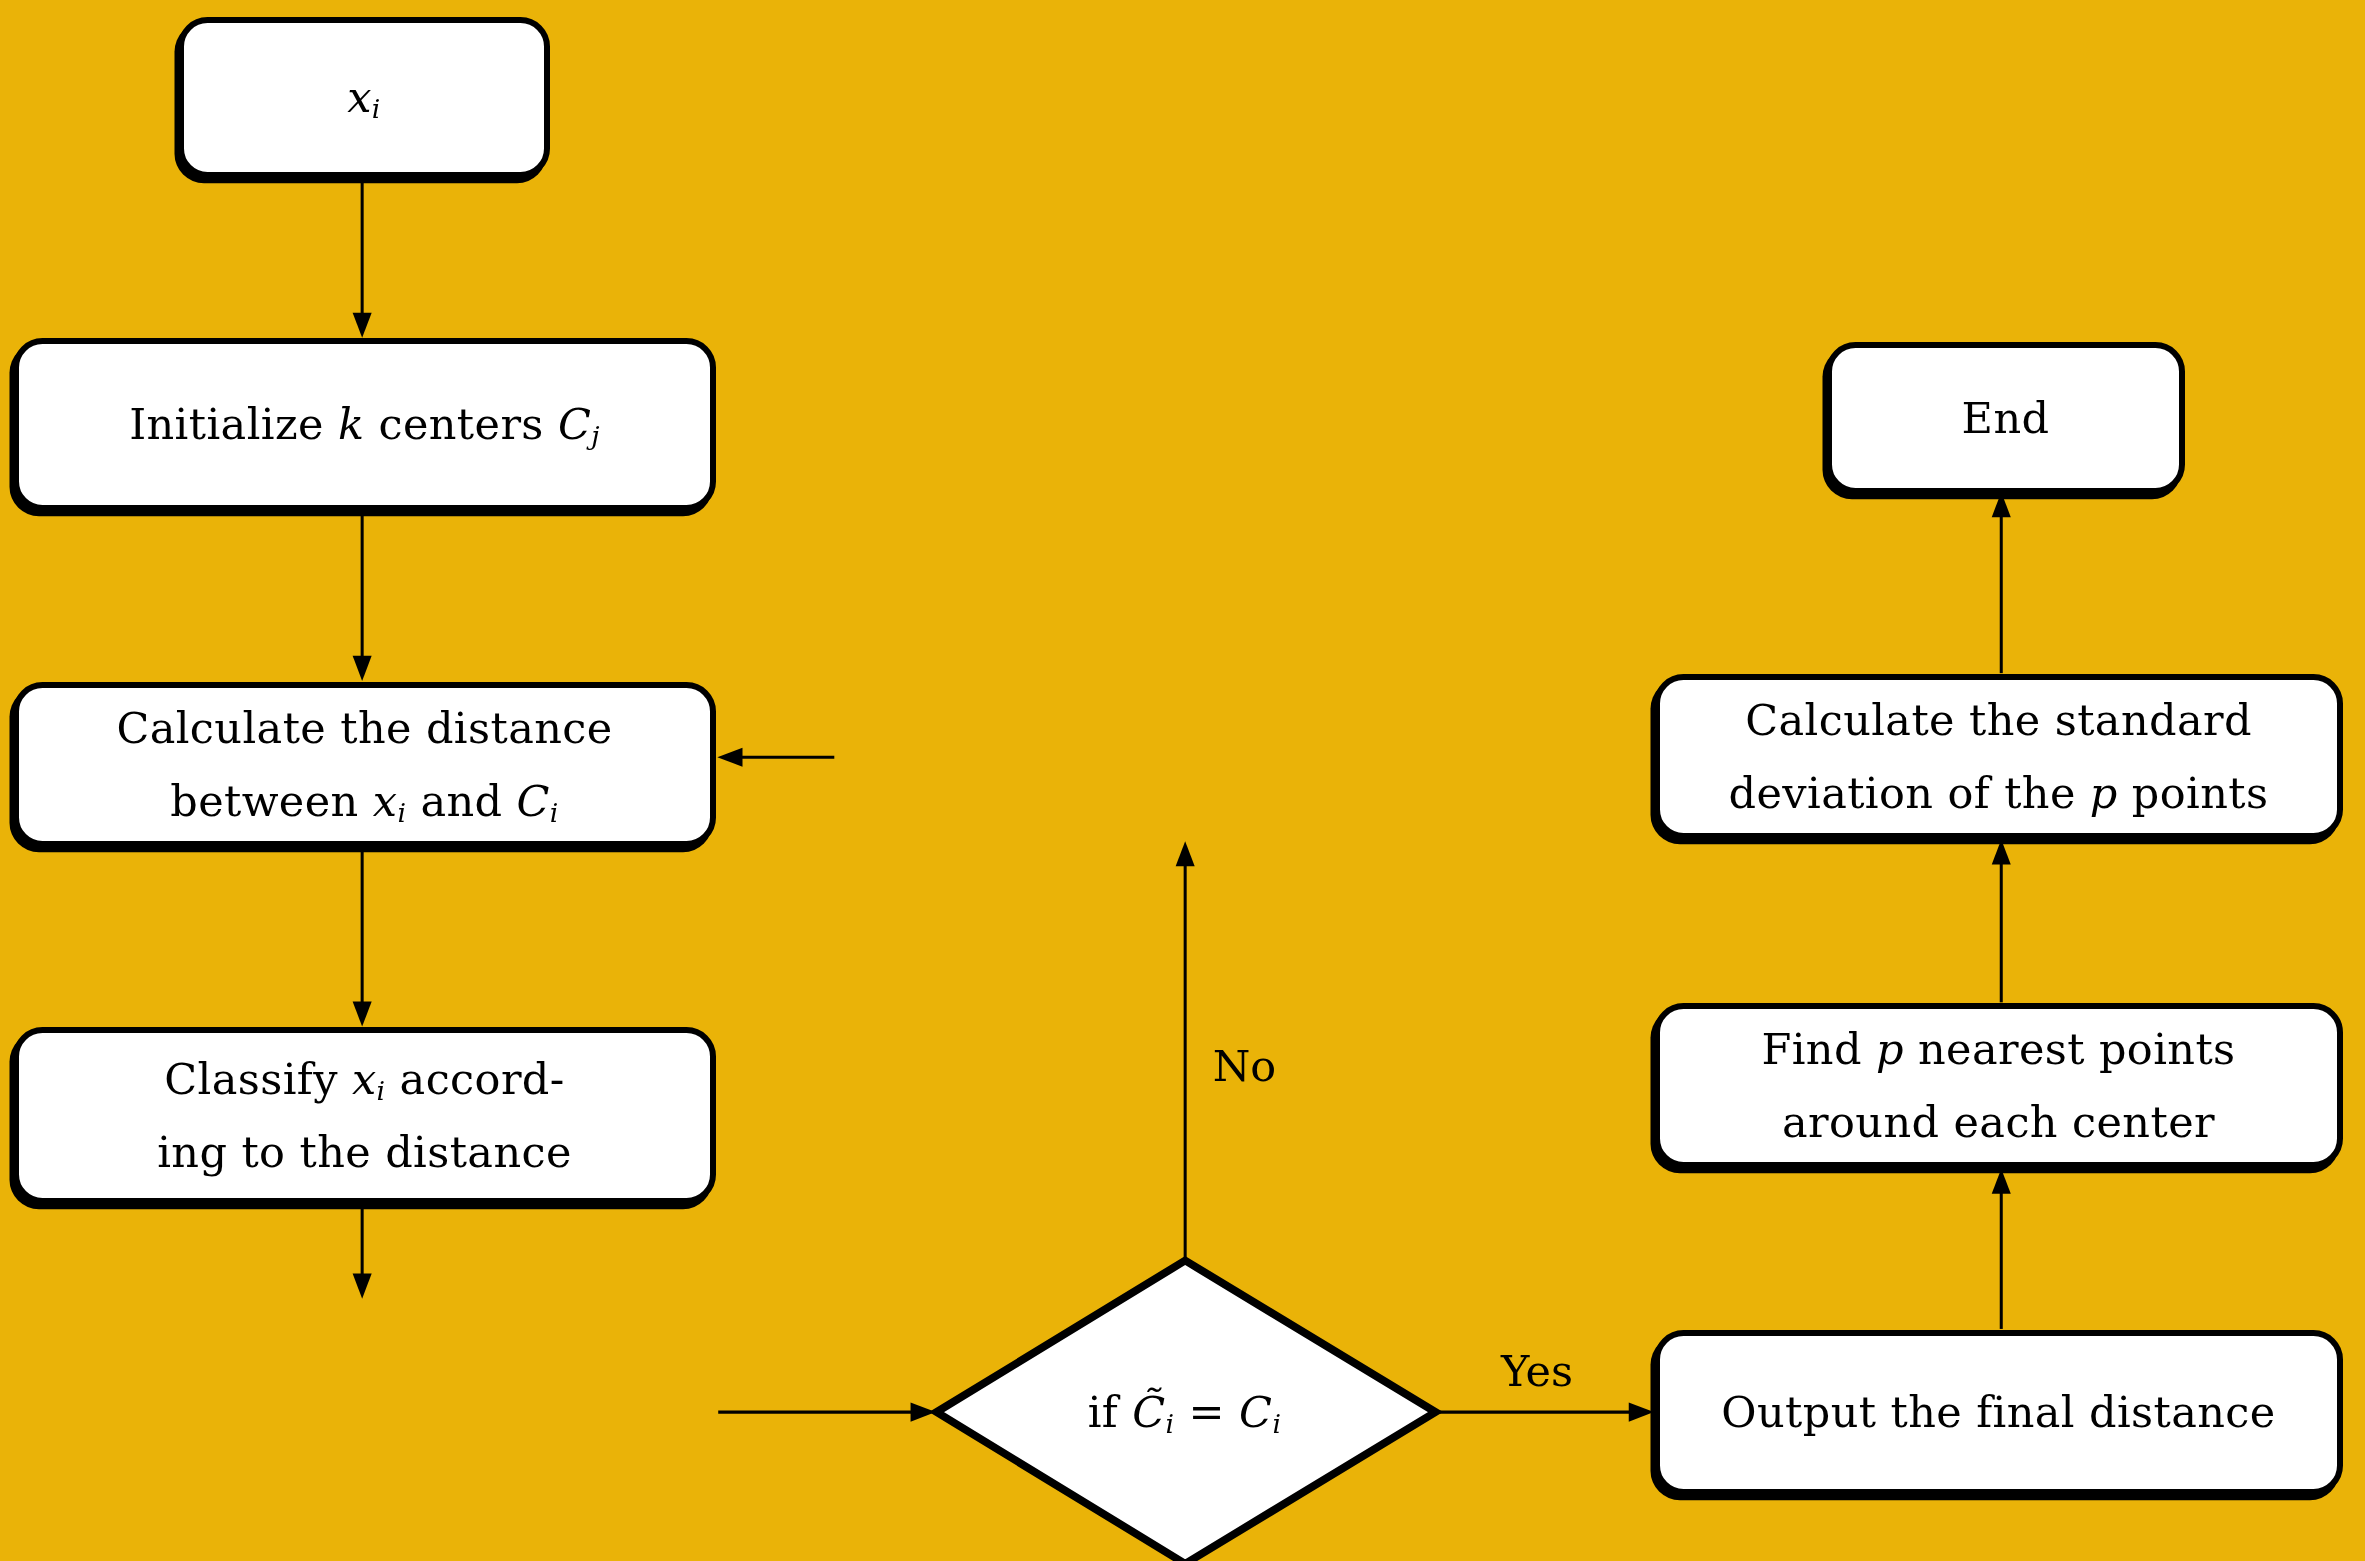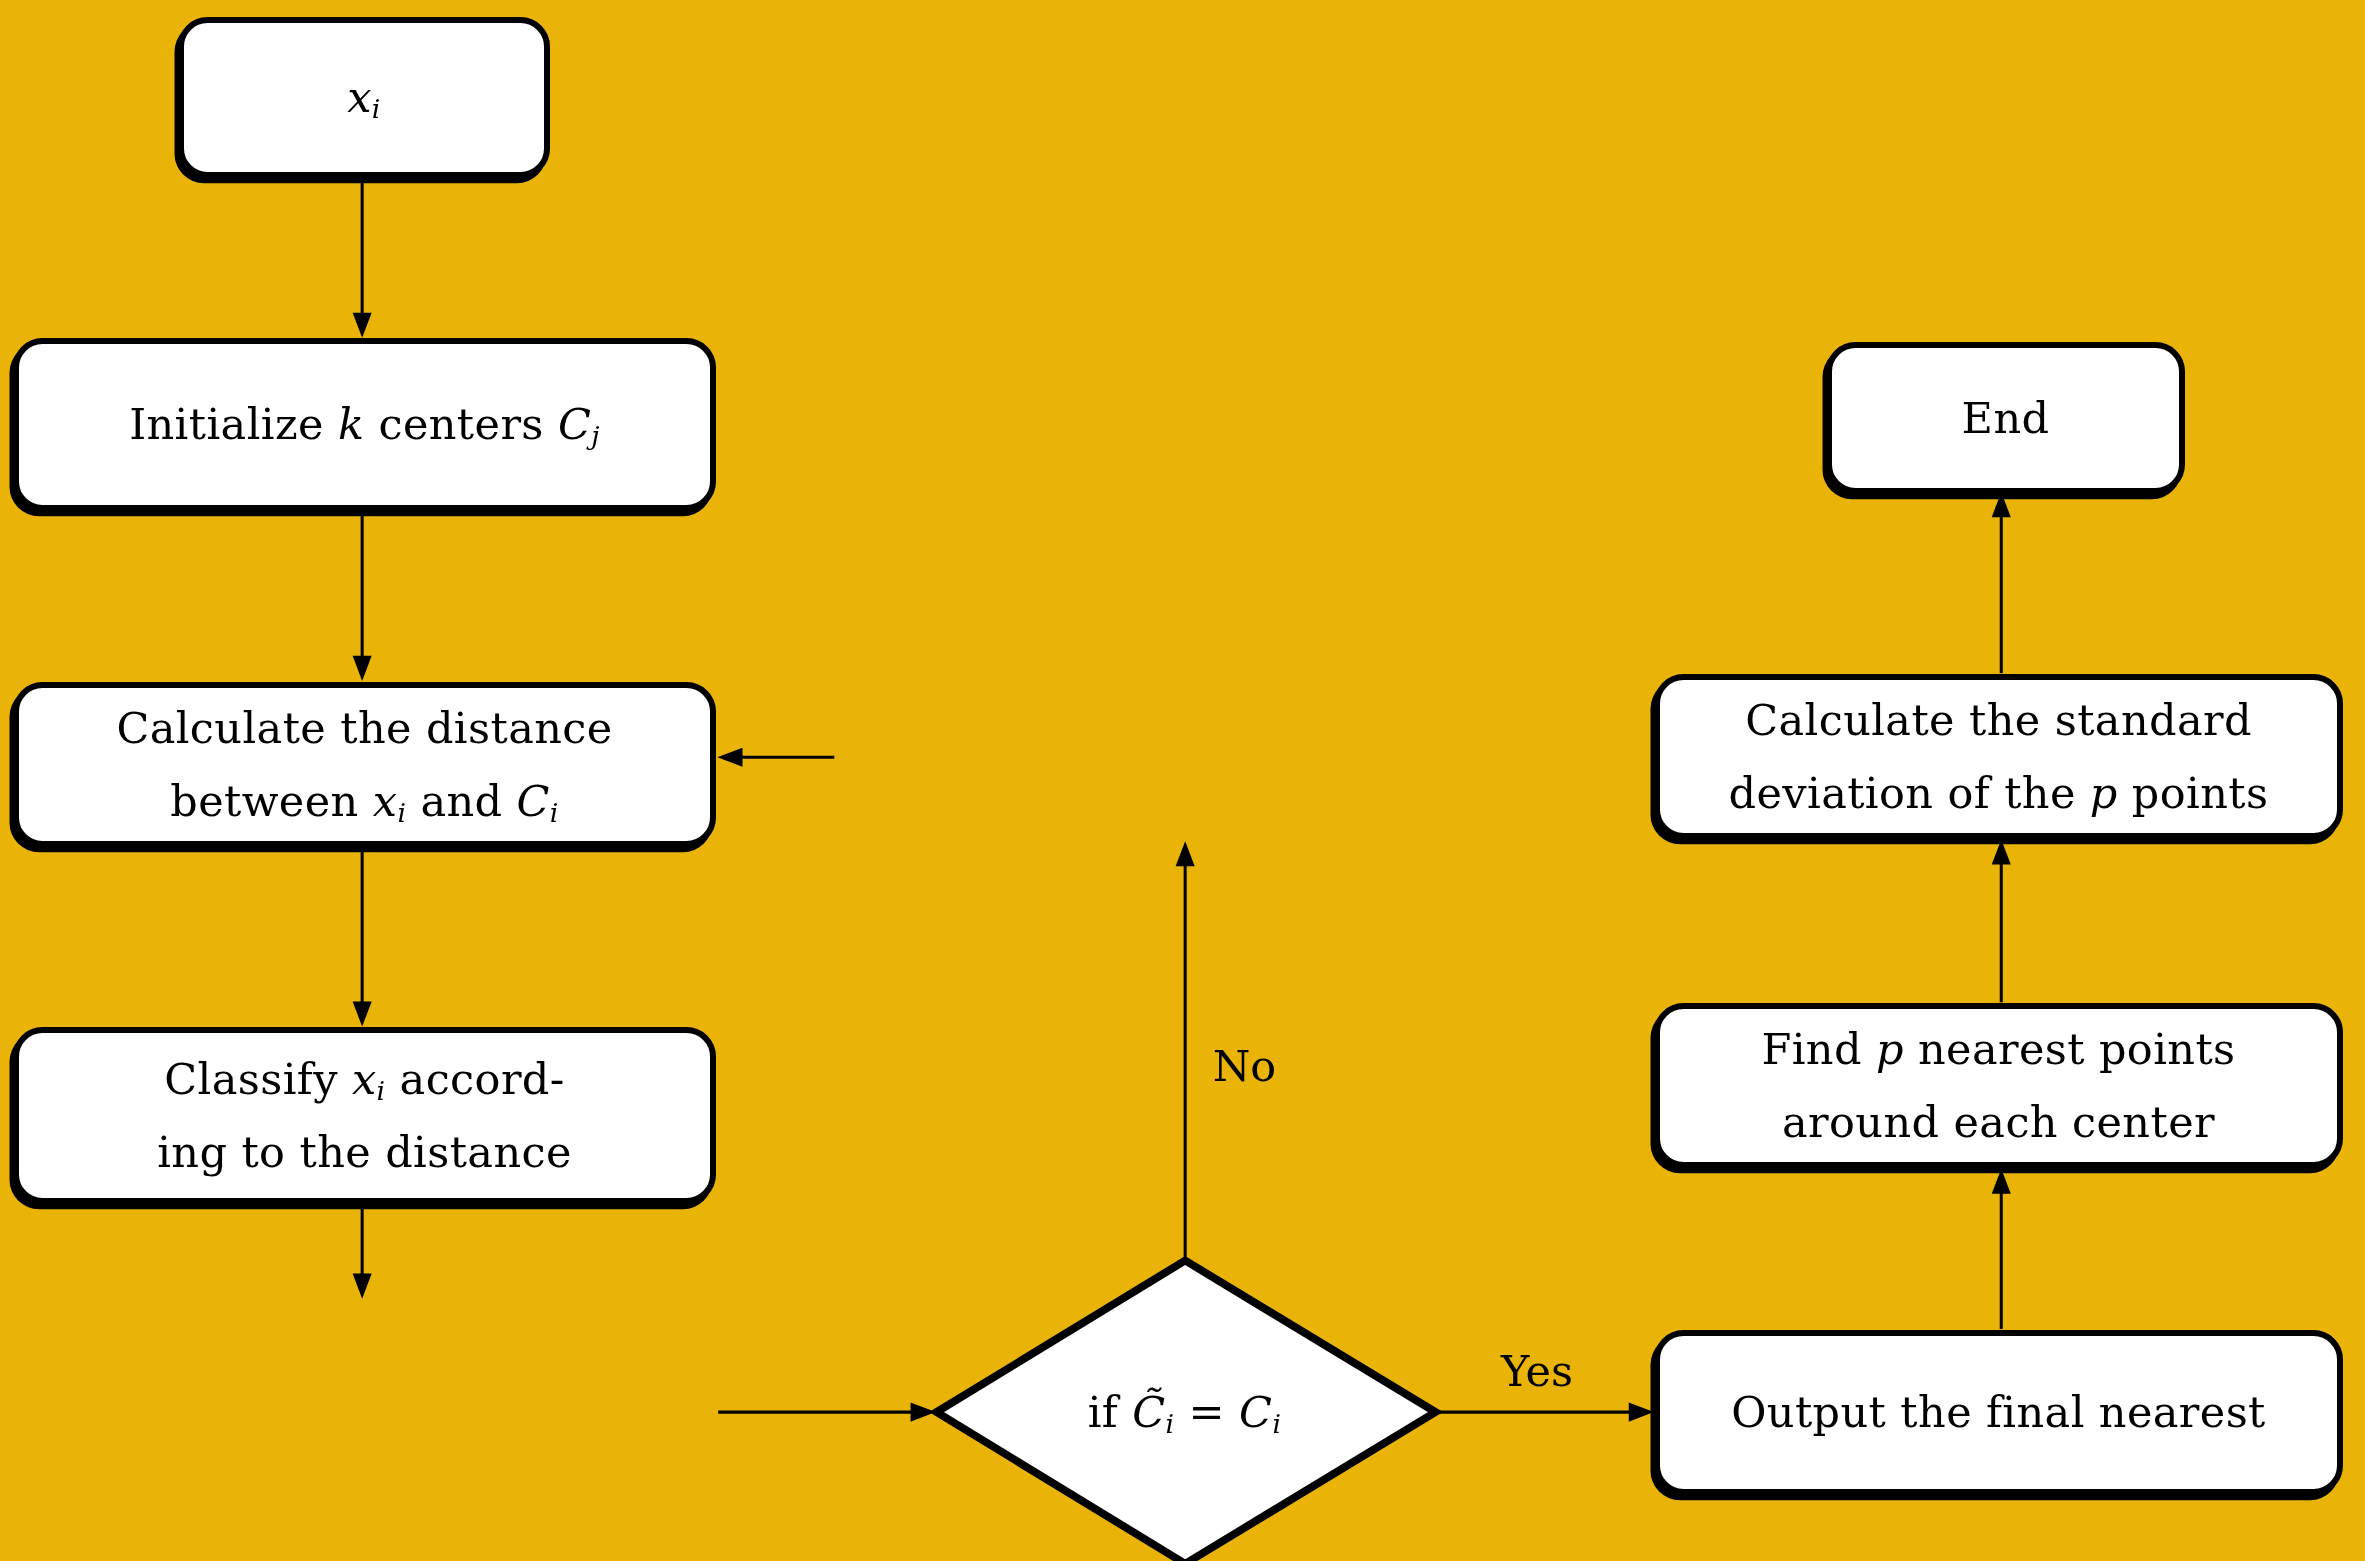--- a/index.html
+++ b/index.html
@@ -185,21 +185,21 @@
       <div class="line"><span>Calculate the standard</span></div>
       <div class="line"><span>deviation of the </span><span style="font-style: italic;">p</span><span> points</span></div>
     </div>
 
   <div class="node" id="node-find-p">
       <div class="line"><span>Find </span><span style="font-style: italic;">p</span><span> nearest points</span></div>
       <div class="line"><span>around each center</span></div>
     </div>
 
   <div class="node" id="node-output">
-      <div class="line"><span>Output the final nearest</span></div>
+      <div class="line"><span>Output the final distance</span></div>
     </div>
 
   <div class="node" id="node-end">
       <div class="line"><span>End</span></div>
     </div>
 
   <div class="diamond-label" id="node-decision">
       <div class="line"><span>if </span><span style="font-style: italic;">C̃</span><sub style="font-style: italic;">i</sub><span> = </span><span style="font-style: italic;">C</span><sub style="font-style: italic;">i</sub></div>
     </div>
 

